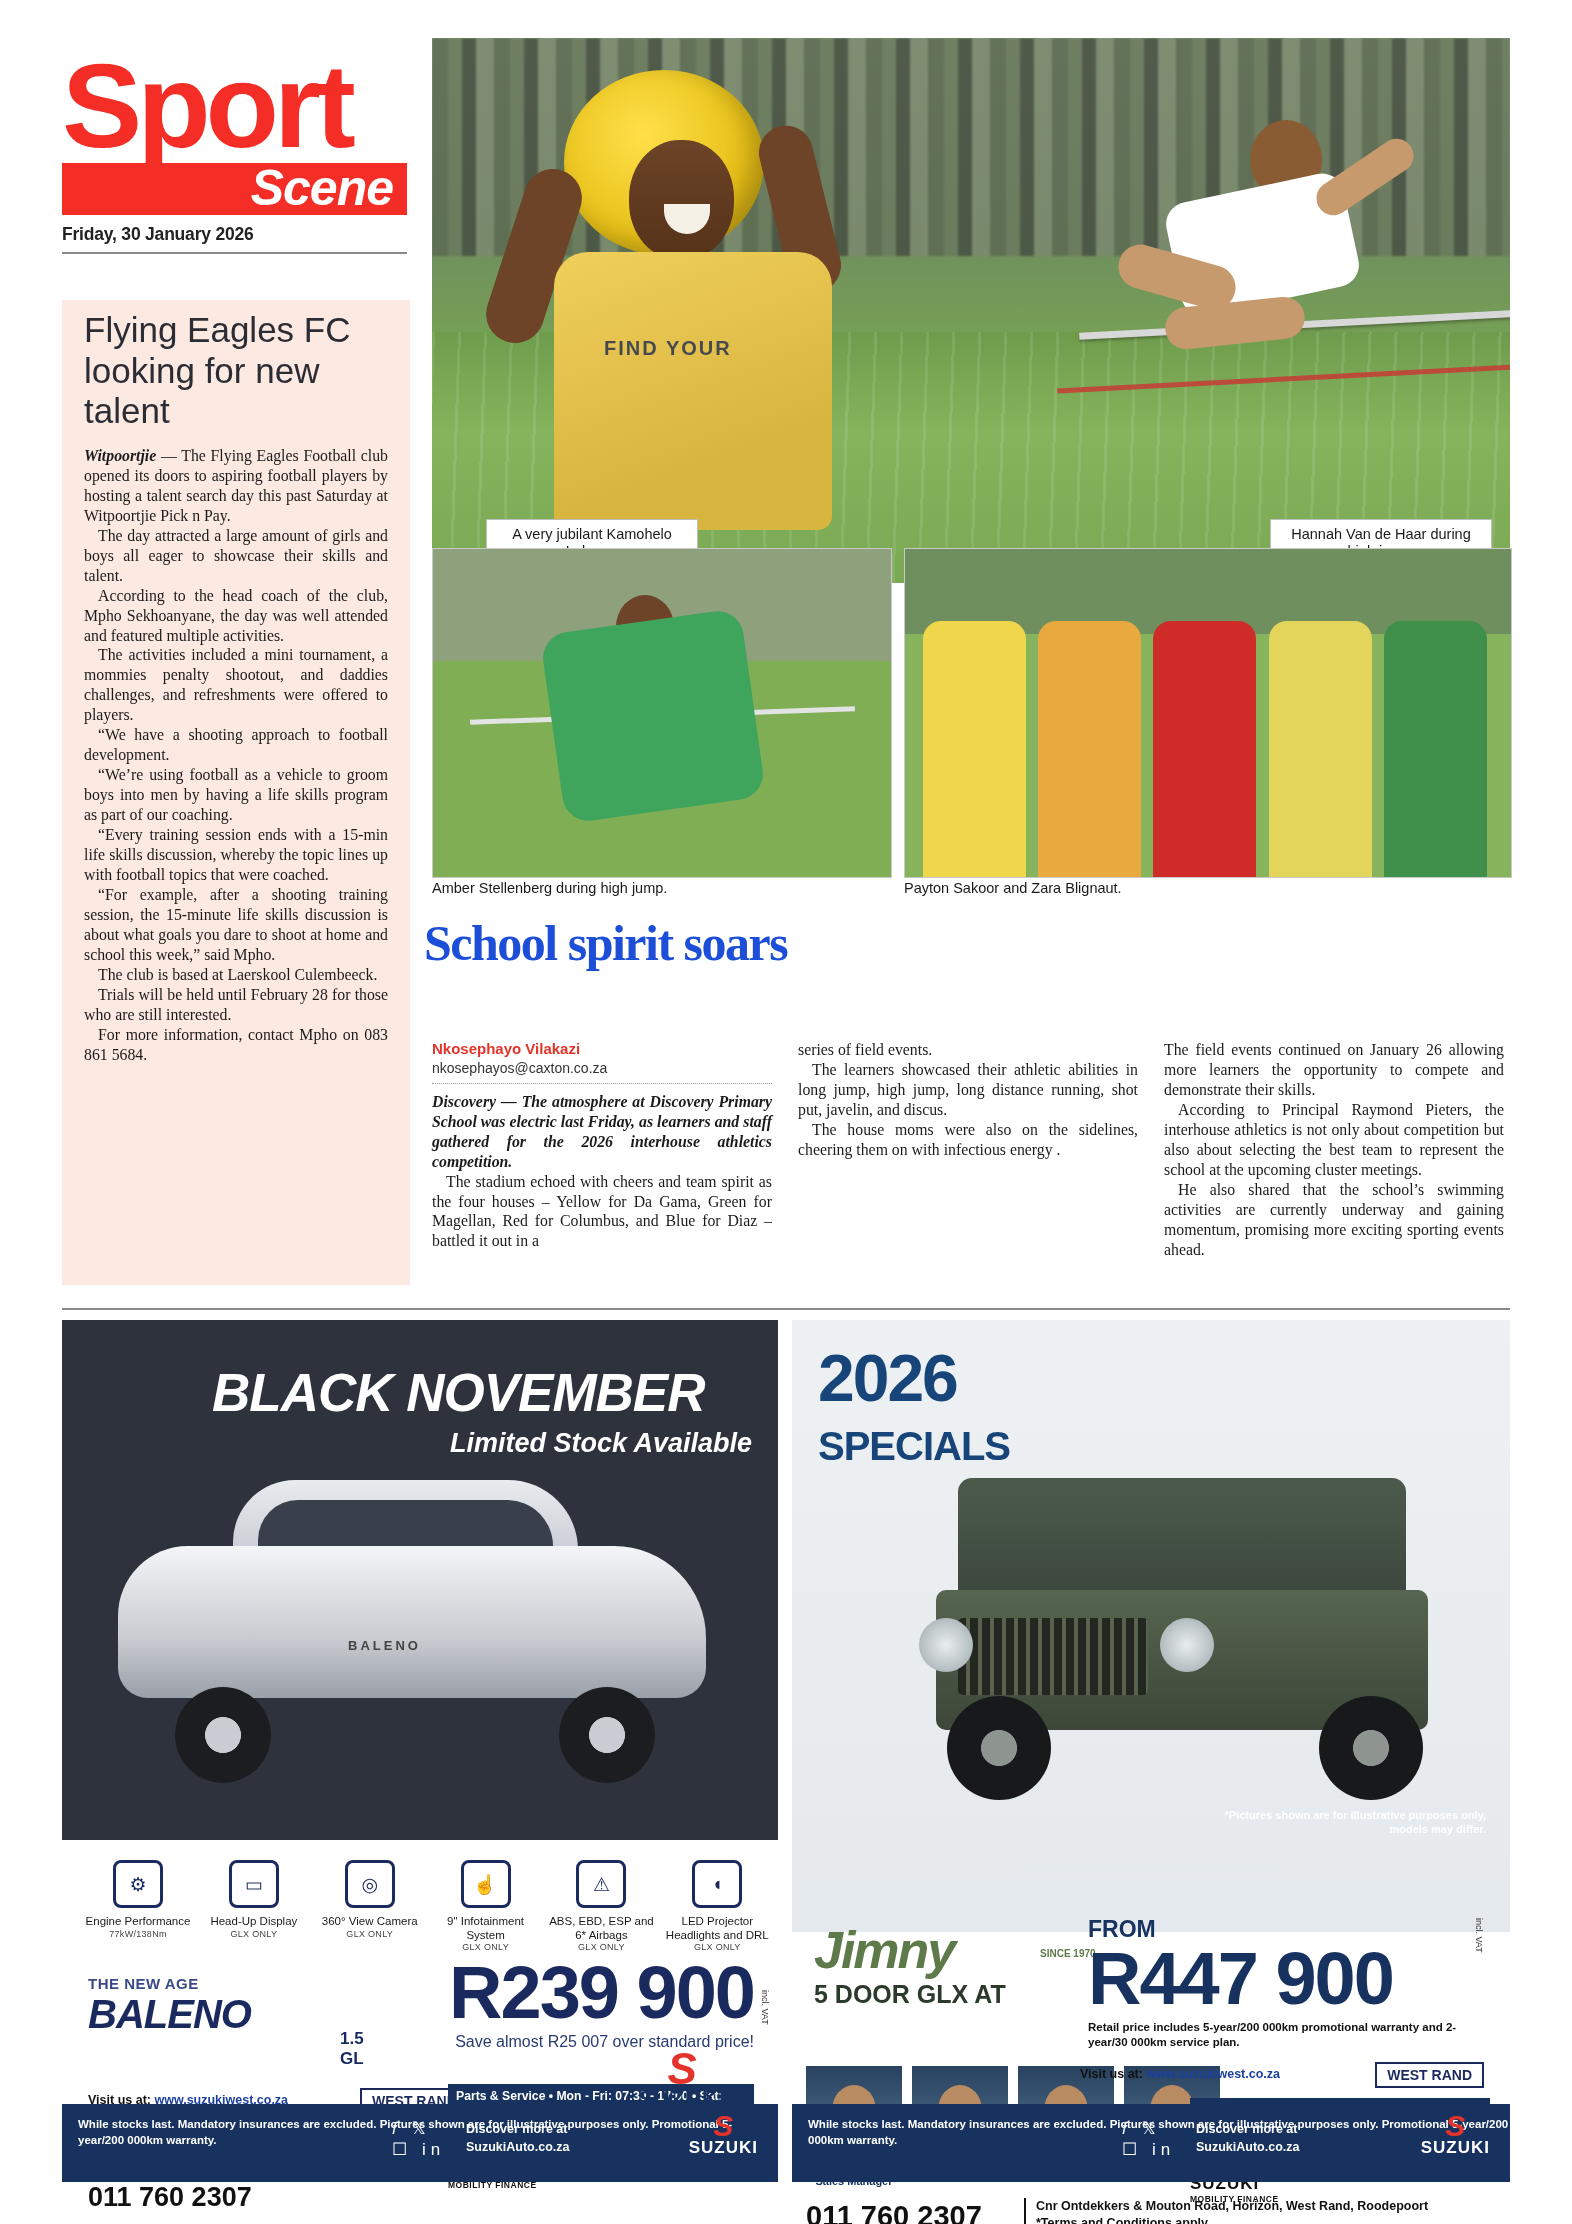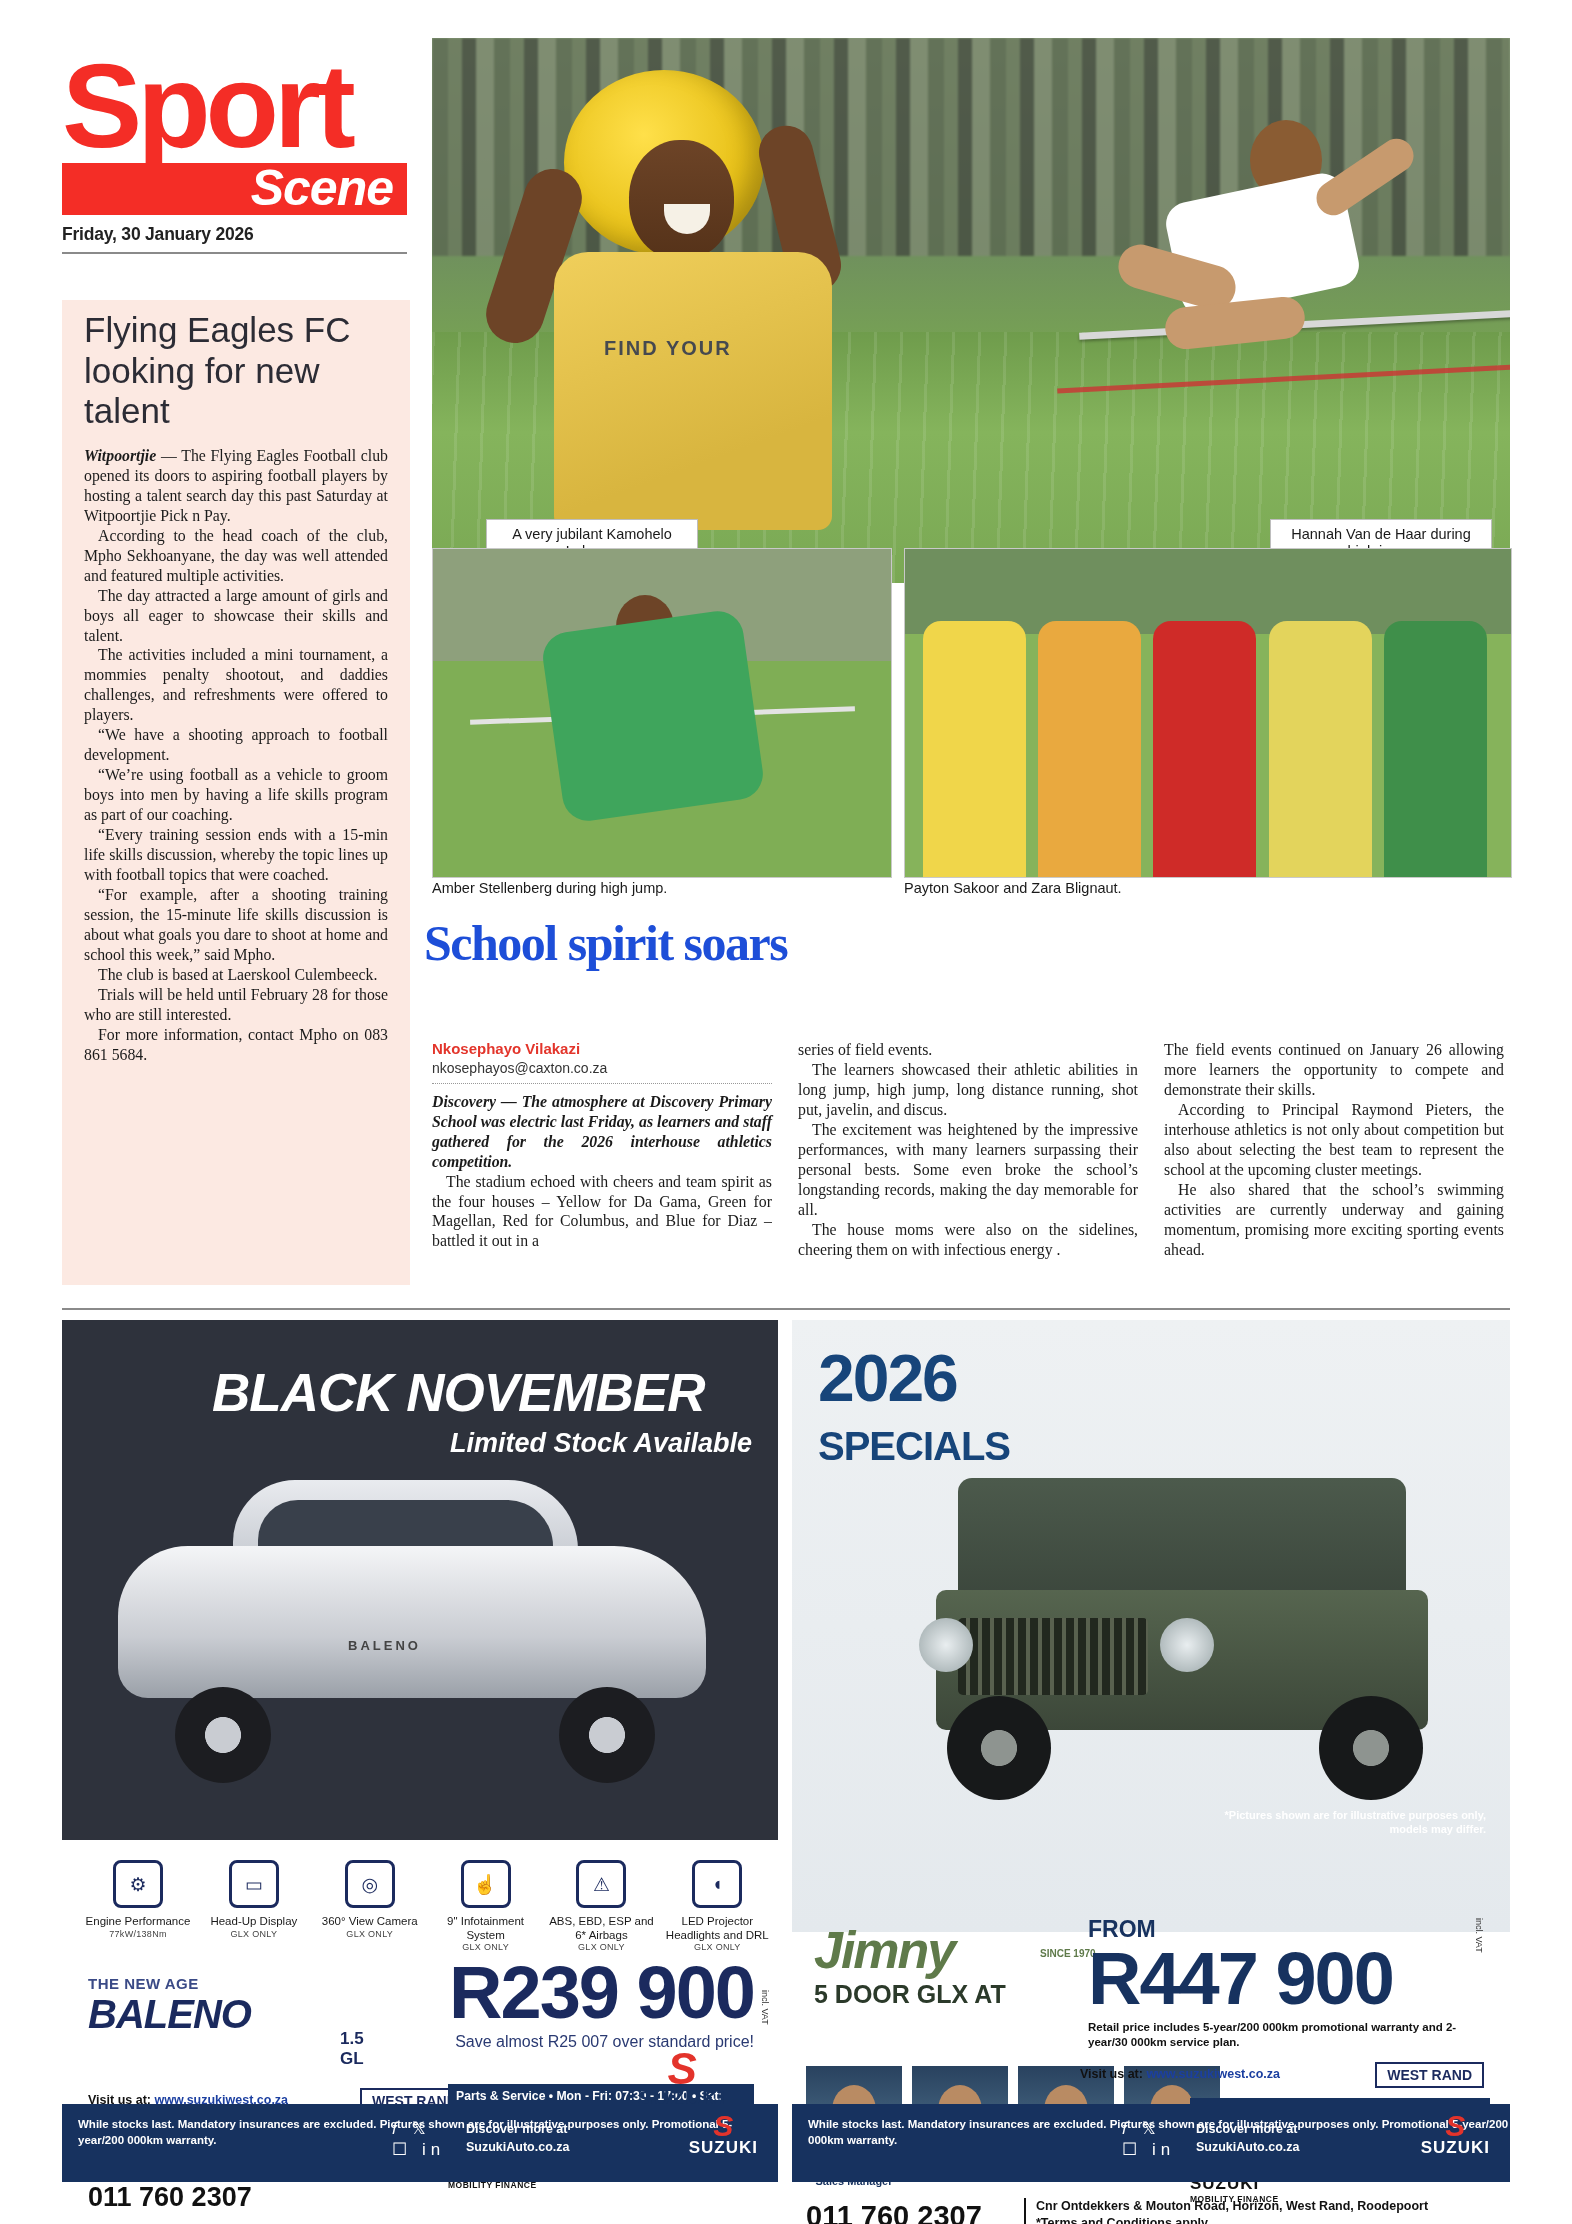--- a/index.html
+++ b/index.html
@@ -240,22 +240,22 @@
     <div class="cap-overlay cap-2">Hannah Van de Haar during high jump.</div>
   </div>
 
   <div class="sidebar">
     <div class="sb-head">Flying Eagles FC looking for new talent</div>
     <div class="sb-body">
       <p class="first">
         <b class="dateline">Witpoortjie</b>
         <span>— The Flying Eagles Football club opened its doors to aspiring football players by hosting a talent search day this past Saturday at Witpoortjie Pick n Pay.</span>
       </p>
+      <p>The day attracted a large amount of girls and boys all eager to showcase their skills and talent.</p>
       <p>According to the head coach of the club, Mpho Sekhoanyane, the day was well attended and featured multiple activities.</p>
-      <p>The day attracted a large amount of girls and boys all eager to showcase their skills and talent.</p>
       <p>The activities included a mini tournament, a mommies penalty shootout, and daddies challenges, and refreshments were offered to players.</p>
       <p>“We have a shooting approach to football development.</p>
       <p>“We’re using football as a vehicle to groom boys into men by having a life skills program as part of our coaching.</p>
       <p>“Every training session ends with a 15-min life skills discussion, whereby the topic lines up with football topics that were coached.</p>
       <p>“For example, after a shooting training session, the 15-minute life skills discussion is about what goals you dare to shoot at home and school this week,” said Mpho.</p>
       <p>The club is based at Laerskool Culembeeck.</p>
       <p>Trials will be held until February 28 for those who are still interested.</p>
       <p>For more information, contact Mpho on 083 861 5684.</p>
     </div>
   </div>
@@ -286,21 +286,20 @@
       <div class="byline-rule"></div>
       <p class="first">
         <span class="intro">Discovery</span>
         <span class="intro">— The atmosphere at Discovery Primary School was electric last Friday, as learners and staff gathered for the 2026 interhouse athletics competition.</span>
       </p>
       <p>The stadium echoed with cheers and team spirit as the four houses – Yellow for Da Gama, Green for Magellan, Red for Columbus, and Blue for Diaz – battled it out in a</p>
     </div>
     <div class="col">
       <p class="first">series of field events.</p>
       <p>The learners showcased their athletic abilities in long jump, high jump, long distance running, shot put, javelin, and discus.</p>
-      <p>The excitement was heightened by the impressive performances, with many learners surpassing their personal bests. Some even broke the school’s longstanding records, making the day memorable for all.</p>
       <p>The house moms were also on the sidelines, cheering them on with infectious energy .</p>
     </div>
     <div class="col">
       <p class="first">The field events continued on January 26 allowing more learners the opportunity to compete and demonstrate their skills.</p>
       <p>According to Principal Raymond Pieters, the interhouse athletics is not only about competition but also about selecting the best team to represent the school at the upcoming cluster meetings.</p>
       <p>He also shared that the school’s swimming activities are currently underway and gaining momentum, promising more exciting sporting events ahead.</p>
     </div>
   </div>
 
   <div class="ad-rule"></div>

